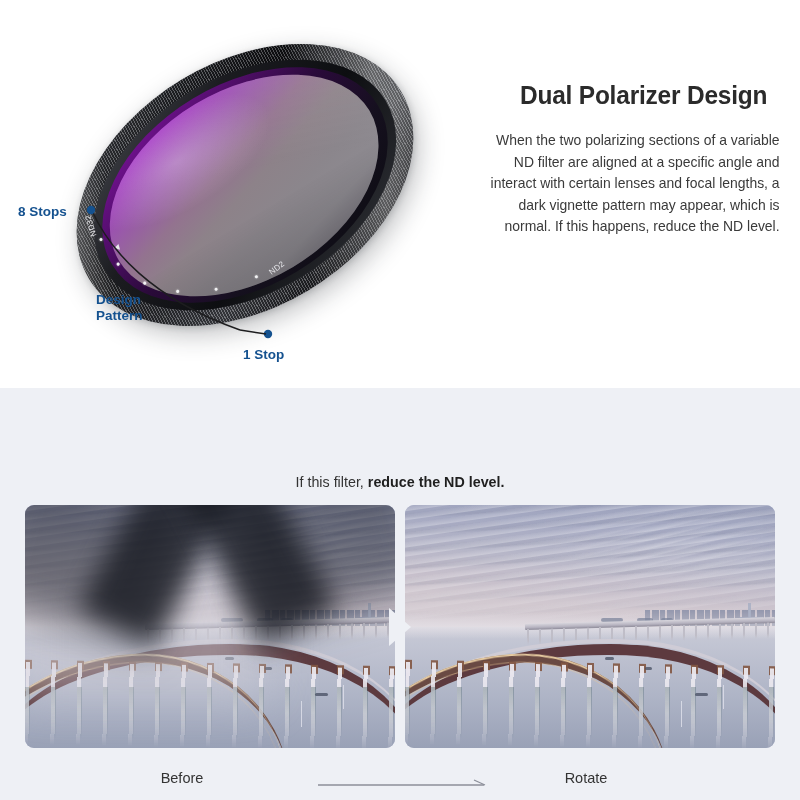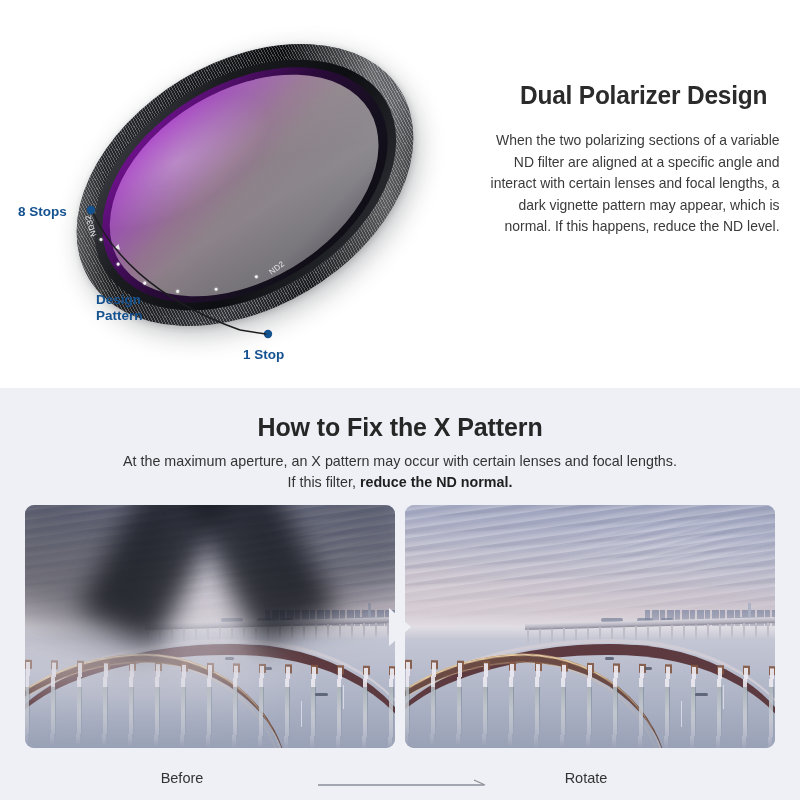--- a/index.html
+++ b/index.html
@@ -648,25 +648,24 @@
     </div>
 
     <div id="headline-block">
       <h1 id="headline">Dual Polarizer Design</h1>
       <p id="body-copy">When the two polarizing sections of a variable ND filter are aligned at a specific angle and interact with certain lenses and focal lengths, a dark vignette pattern may appear, which is normal. If this happens, reduce the ND level.</p>
     </div>
   </div>
 
   <div id="bottom-section">
 
-    <h2 id="section2-title">How to Fix the X Pattern</h2>
 
     <p id="section2-sub">
-      <span>At the maximum aperture, an X pattern may occur with certain lenses and focal lengths.</span><br>
-      <span>If this filter, </span><span class="em">reduce the ND normal.</span>
+      <br>
+      <span>If this filter, </span><span class="em">reduce the ND level.</span>
     </p>
 
     <div id="compare">
 
       <div class="photo-panel" id="panel-before">
         <div class="scene">
           <div class="sky"></div>
           <div class="clouds"></div>
           <div class="clouds2"></div>
           <div class="water"></div>

